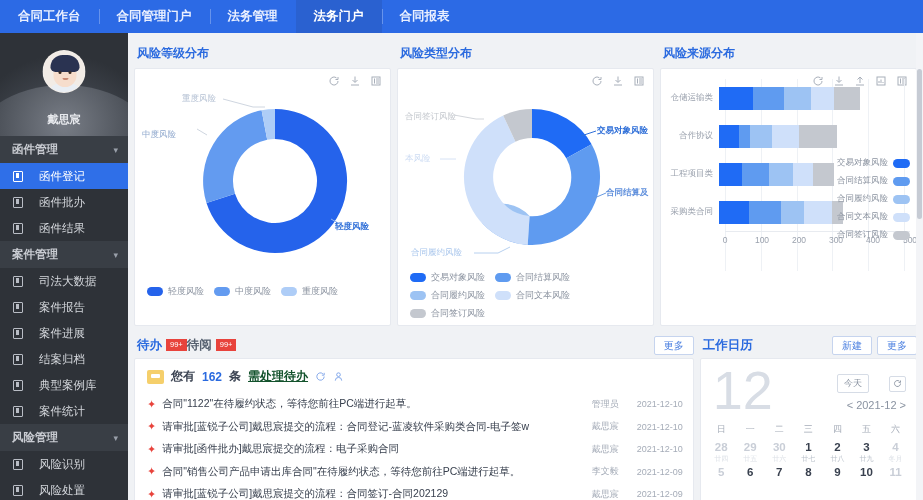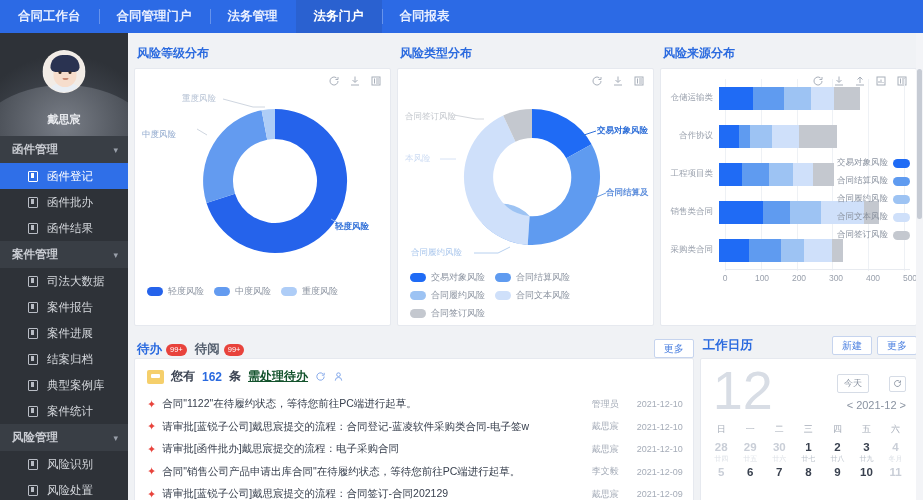--- a/index.html
+++ b/index.html
@@ -73,22 +73,22 @@
     color: #e8eaee; font-size: 11px; z-index: 3; font-weight: bold;
   }
 
   .side-group {
     height: 27px; display: flex; align-items: center; justify-content: space-between;
     padding: 0 10px 0 12px; color: #c9ccd2; font-size: 11.5px; font-weight: bold;
     background: #393e45;
   }
   .side-group .chev { font-size: 9px; color: #9aa0aa; }
   .side-item {
-    height: 26px; display: flex; align-items: center; gap: 9px;
-    padding-left: 28px; color: #d5d8dd; font-size: 11.5px;
+    height: 26px; display: flex; align-items: center; gap: 16px;
+    padding-left: 13px; color: #d5d8dd; font-size: 11.5px;
   }
   .side-item .ico {
     width: 10px; height: 11px; border: 1.4px solid #b9bdc5; border-radius: 1px;
     position: relative; flex: none;
   }
   .side-item .ico::after {
     content:""; position:absolute; left:1.6px; top:1.6px; width:3px; height:5px; background:#b9bdc5;
   }
   .side-item.active { background: #2f6fe8; color: #fff; }
   .side-item.active .ico { border-color: #fff; }
@@ -143,25 +143,25 @@
   .axis .tick { position: absolute; top: 3px; transform: translateX(-50%); font-size: 8.5px; color: #9aa1ad; }
   .gridlines { position: absolute; left: 58px; right: 6px; top: 0; bottom: 16px; }
   .gridlines i { position: absolute; top: 0; bottom: 0; width: 1px; background: #eef1f5; }
 
   
   .row-bottom { display: flex; gap: 6px; padding: 6px; }
   .todo-card { width: 564px; }
   .cal-card { width: 219px; }
 
   .todo-head {
-    display: flex; align-items: flex-end; gap: 8px; height: 26px; padding-left: 3px;
+    display: flex; align-items: center; height: 26px; padding-left: 3px;
   }
   .todo-tab { font-size: 12.5px; font-weight: bold; color: #2a6adf; display: flex; align-items: center; gap: 4px; }
   .badge {
-    background: #e8433c; color: #fff; font-size: 7.5px; border-radius: 6px;
+    background: #e8433c; color: #fff; font-size: 7.5px; border-radius: 0;
     padding: 1px 4px; line-height: 10px; font-weight: normal;
   }
   .btn-outline {
     border: 1px solid #c6d4ee; color: #4a7fe0; background: #fff;
     font-size: 10px; border-radius: 2px; padding: 3px 9px; line-height: 11px;
   }
   .todo-banner {
     display: flex; align-items: center; gap: 7px; padding: 9px 10px 8px 12px;
     font-size: 12px; color: #3b4352; font-weight: bold;
   }
@@ -503,30 +503,20 @@
               <div class="bar-cat">工程项目类</div>
               <div class="bar-track">
                 <div class="bar-seg" style="width:12%;background:#1f6bf5"></div>
                 <div class="bar-seg" style="width:14.4%;background:#5f9bf0"></div>
                 <div class="bar-seg" style="width:12.4%;background:#9dc3f3"></div>
                 <div class="bar-seg" style="width:10.4%;background:#cfe0fa"></div>
                 <div class="bar-seg" style="width:11%;background:#c4c8cf"></div>
               </div>
             </div>
 
-            <div class="bar-row">
-              <div class="bar-cat">销售类合同</div>
-              <div class="bar-track">
-                <div class="bar-seg" style="width:23%;background:#1f6bf5"></div>
-                <div class="bar-seg" style="width:14.4%;background:#5f9bf0"></div>
-                <div class="bar-seg" style="width:16%;background:#9dc3f3"></div>
-                <div class="bar-seg" style="width:22.4%;background:#cfe0fa"></div>
-                <div class="bar-seg" style="width:8%;background:#c4c8cf"></div>
-              </div>
-            </div>
 
             <div class="bar-row">
               <div class="bar-cat">采购类合同</div>
               <div class="bar-track">
                 <div class="bar-seg" style="width:15.6%;background:#1f6bf5"></div>
                 <div class="bar-seg" style="width:17%;background:#5f9bf0"></div>
                 <div class="bar-seg" style="width:12%;background:#9dc3f3"></div>
                 <div class="bar-seg" style="width:14.4%;background:#cfe0fa"></div>
                 <div class="bar-seg" style="width:6%;background:#c4c8cf"></div>
               </div>

